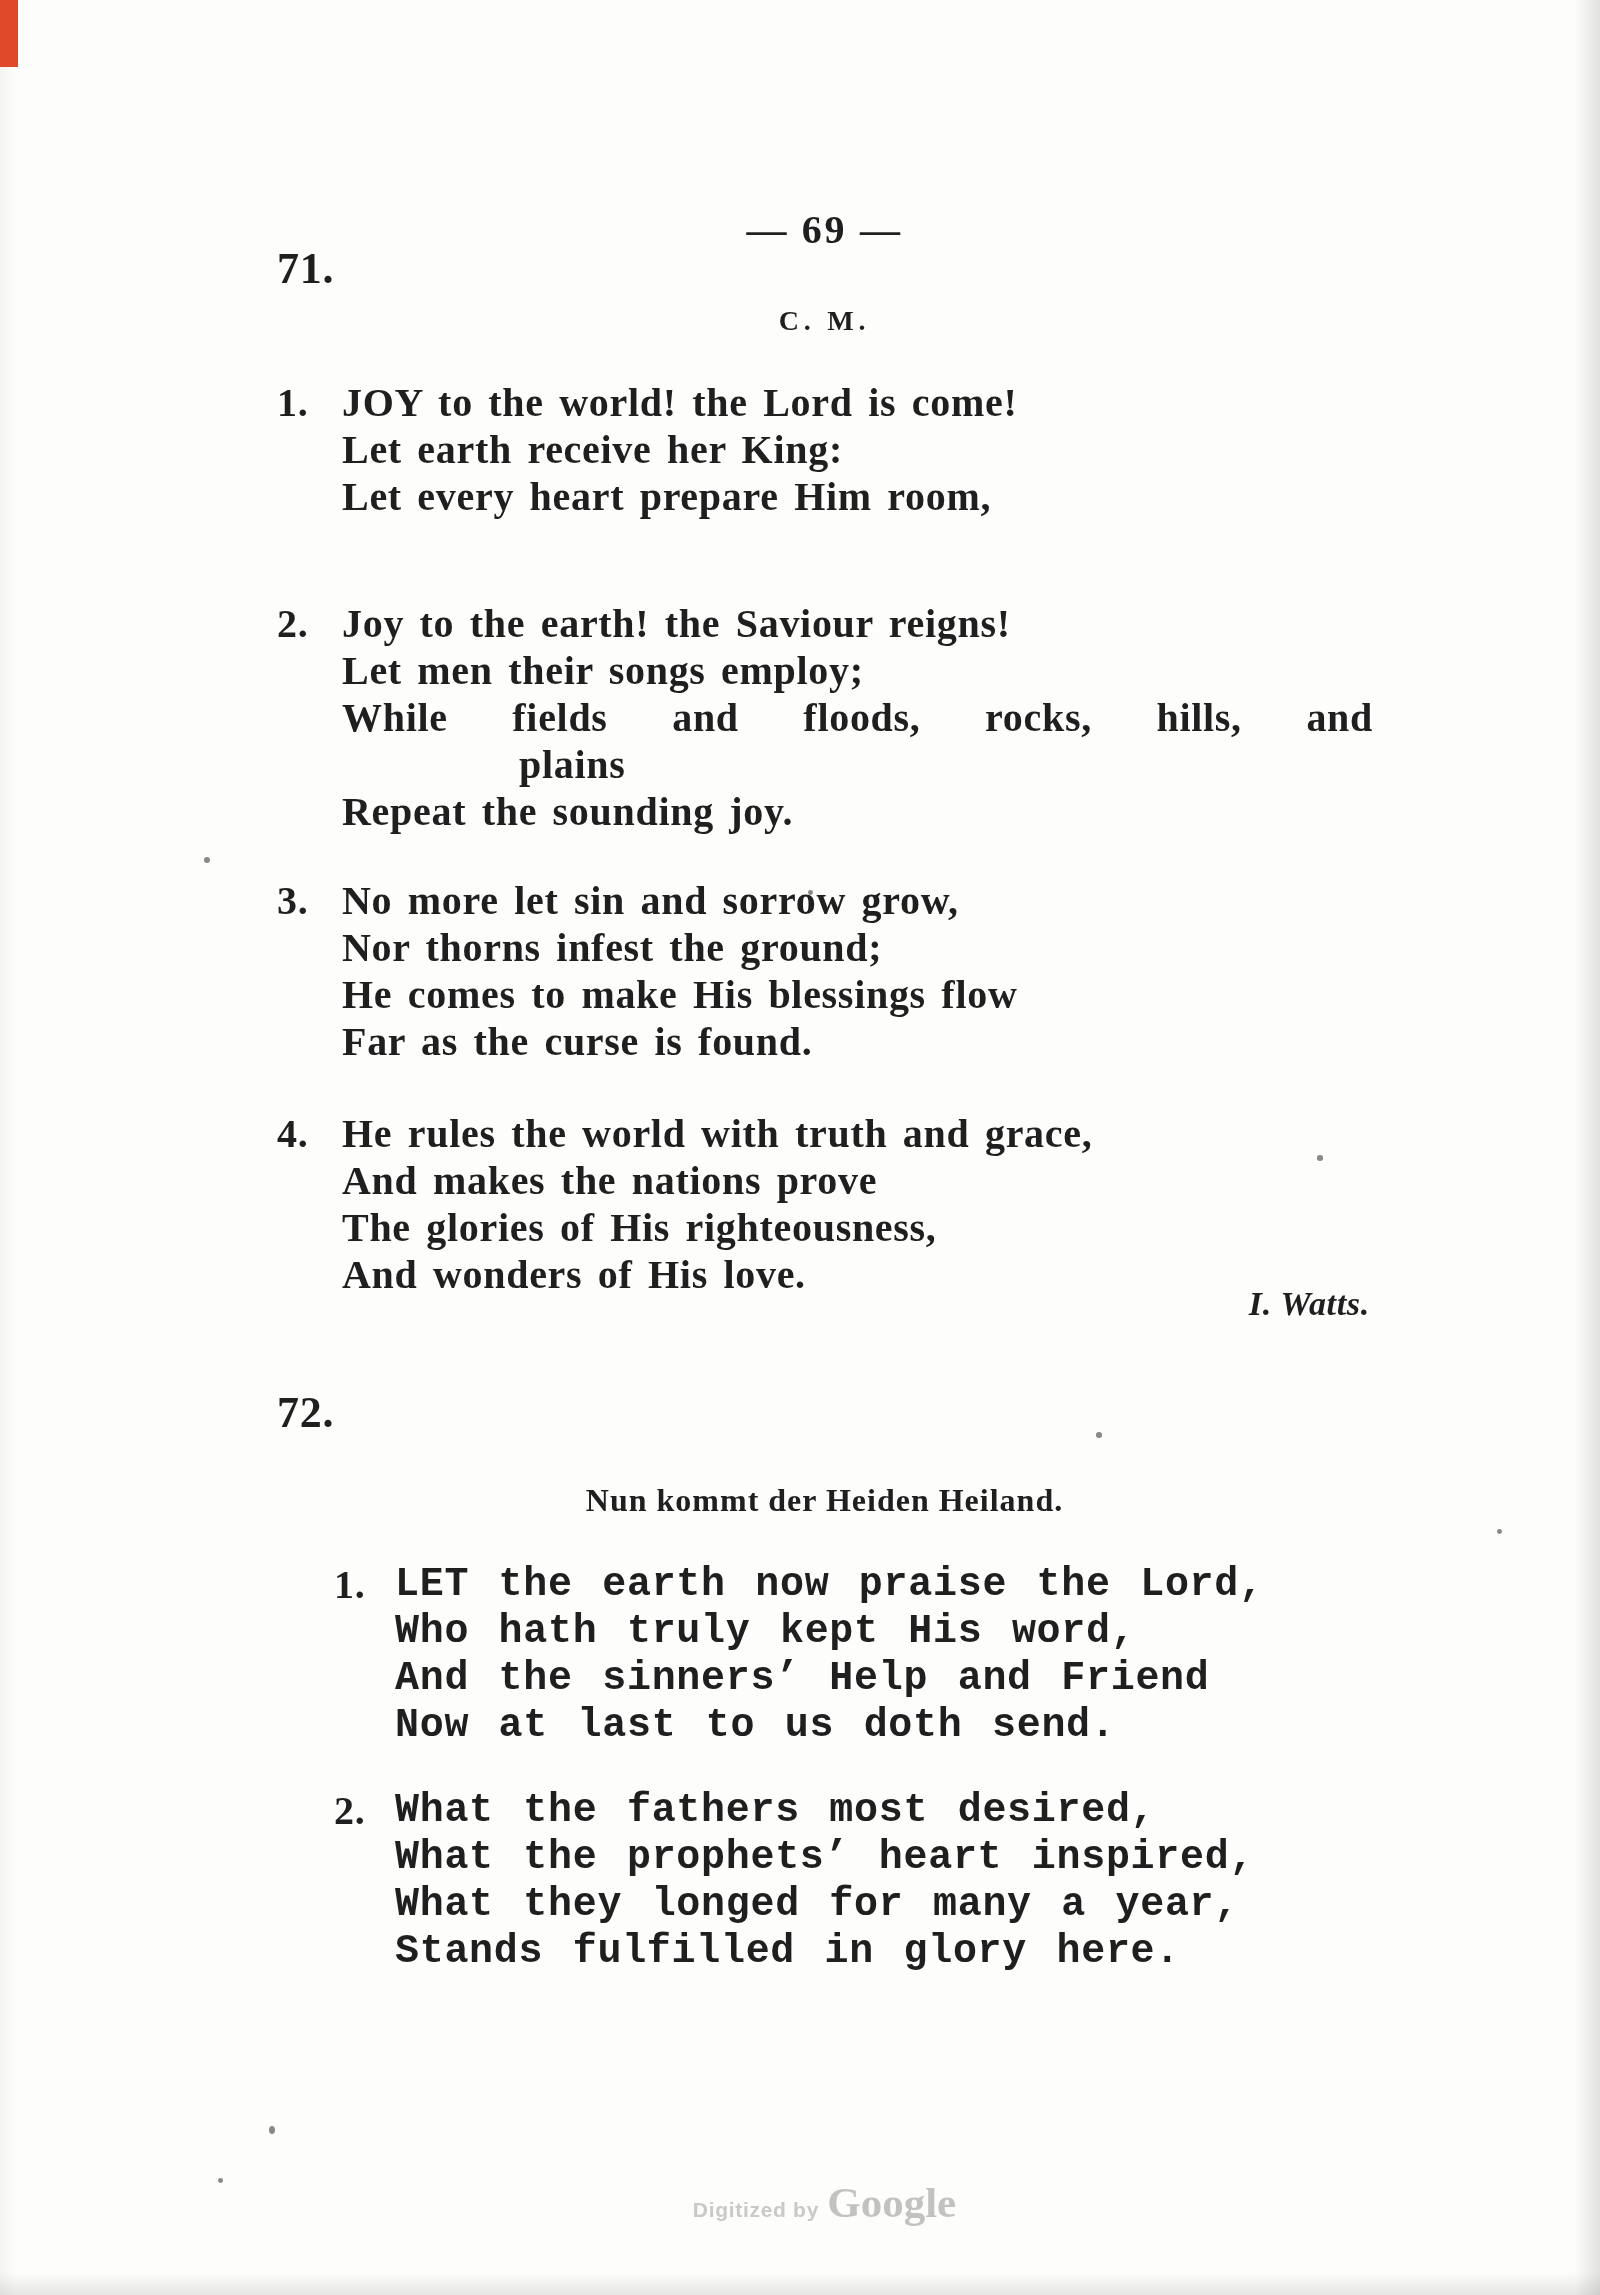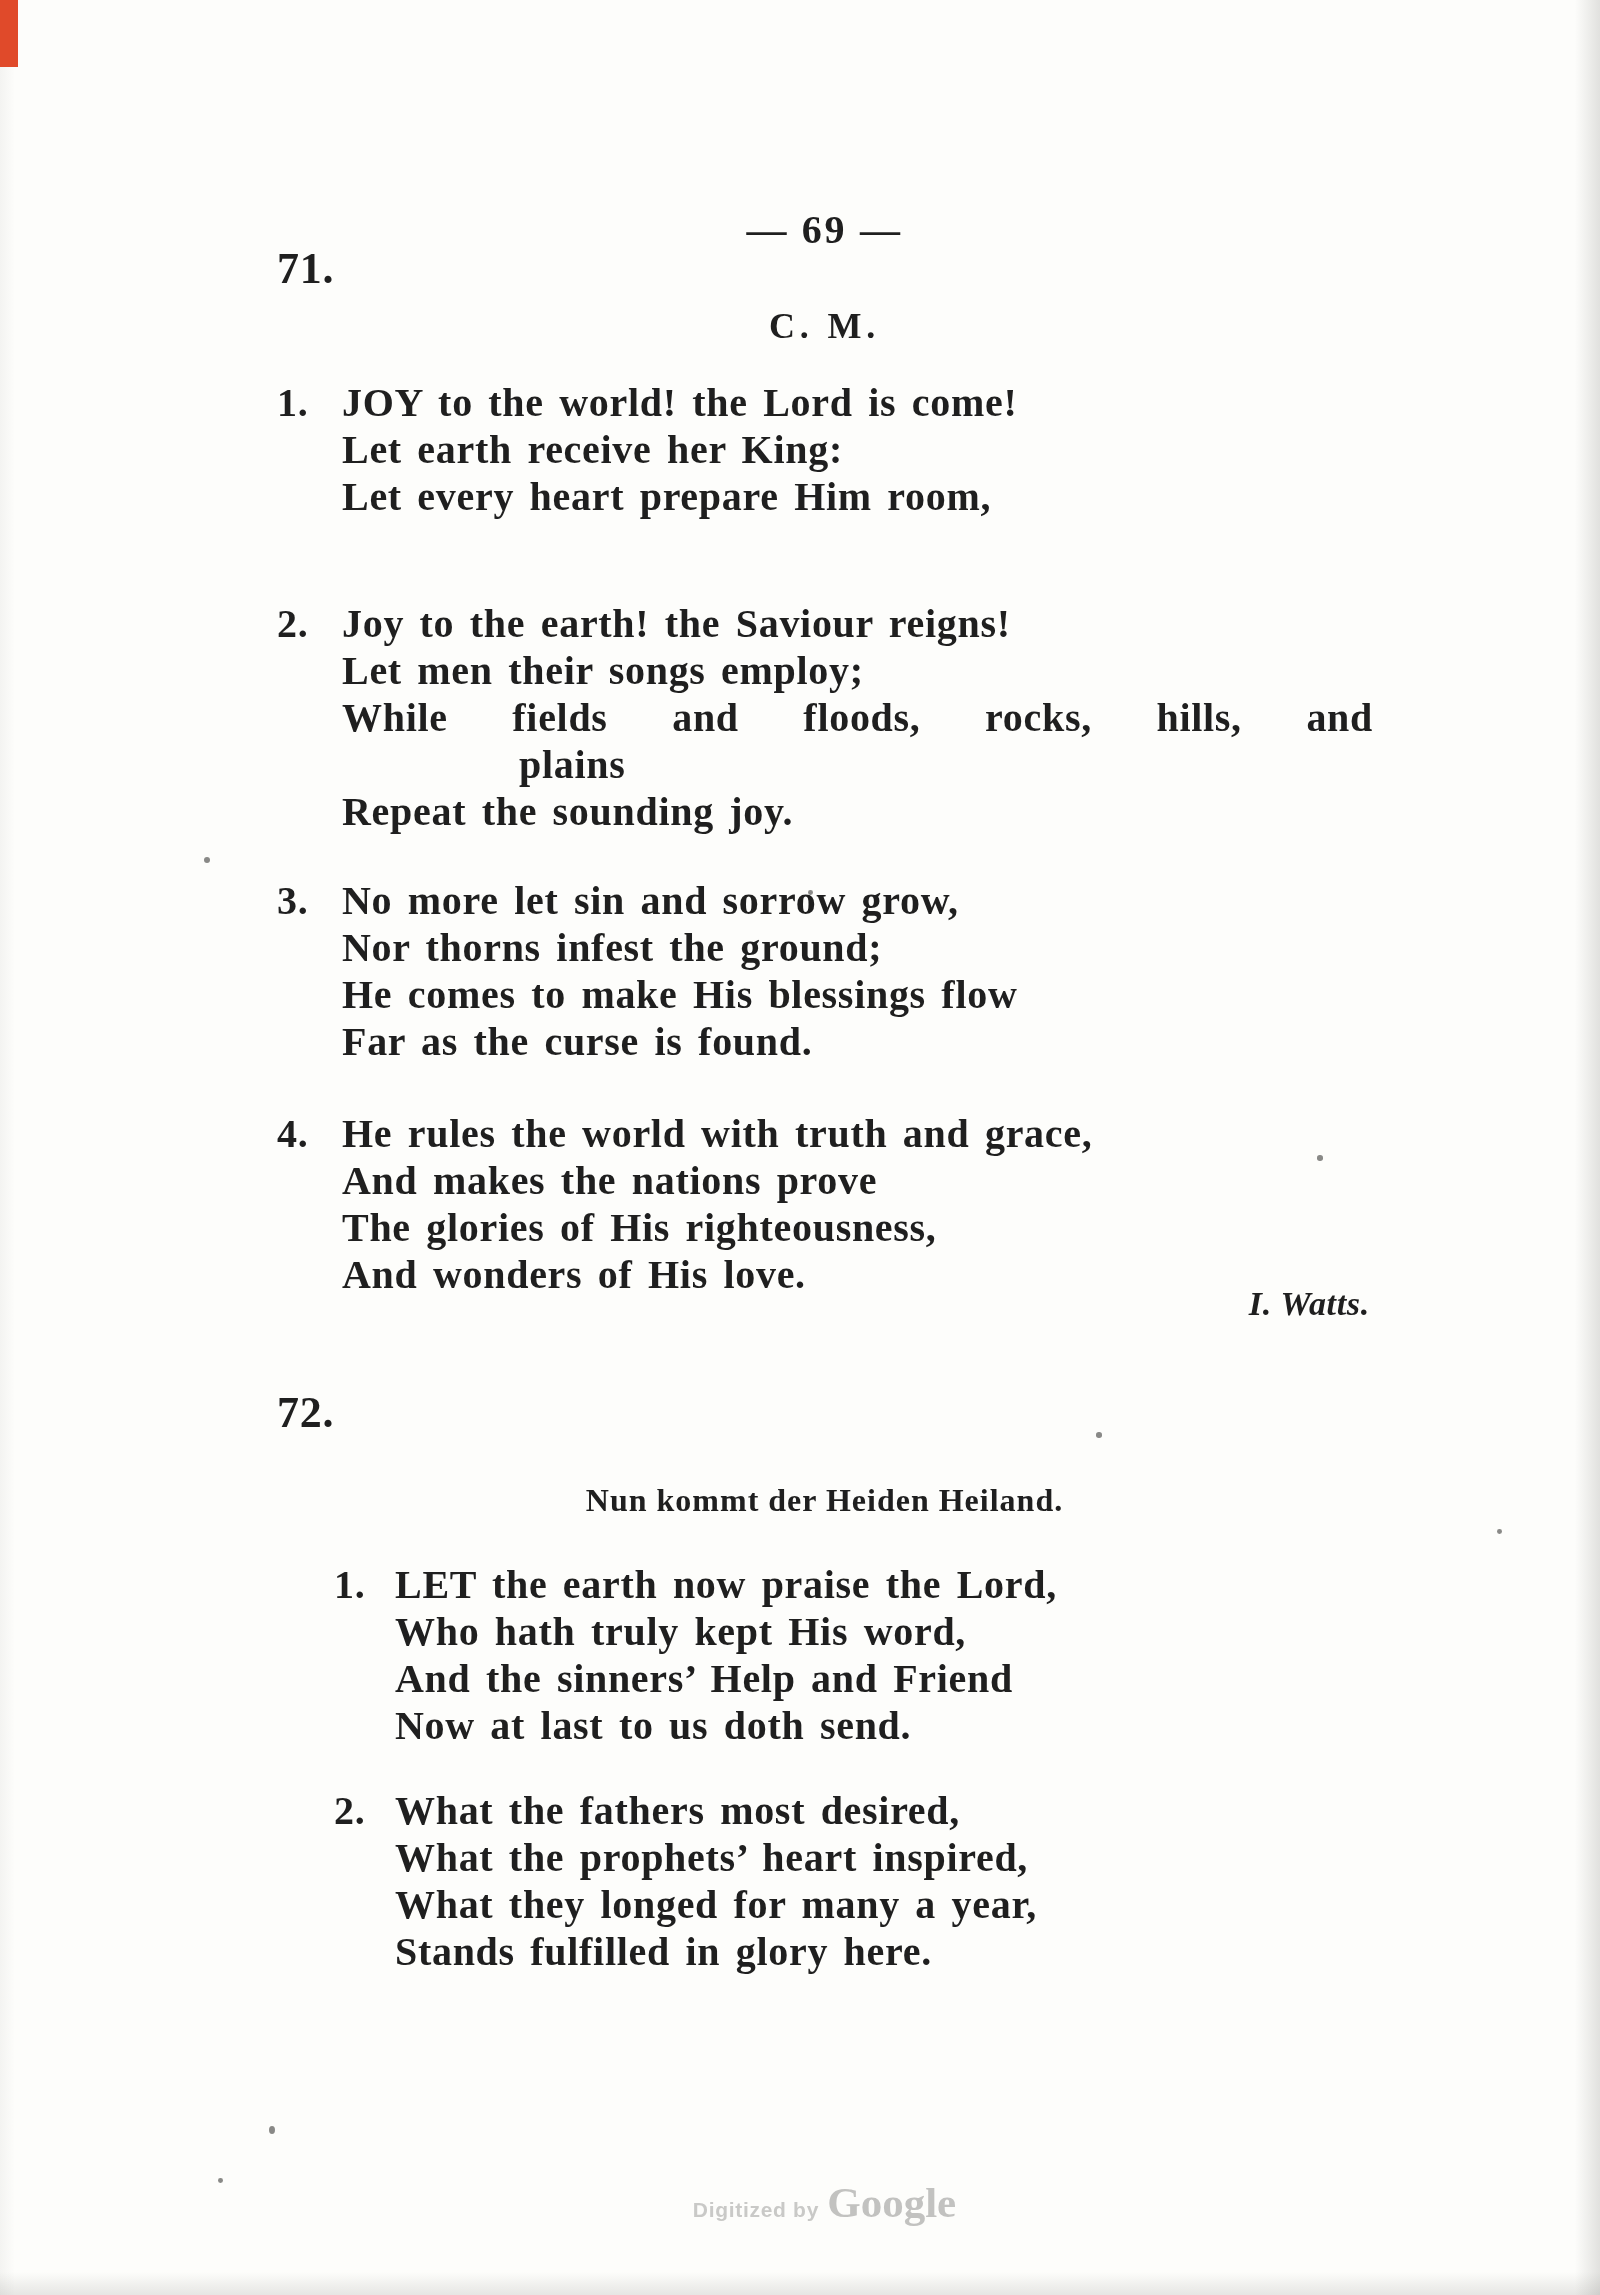--- a/index.html
+++ b/index.html
@@ -44,42 +44,42 @@
   .hymn-number {
     position: absolute;
     left: 277px;
     font-size: 44px;
     letter-spacing: 0.7px;
   }
   .hymn-number.h71 { top: 243px; }
   .hymn-number.h72 { top: 1387px; }
   .meter {
     top: 305px;
-    font-size: 36px;
+    font-size: 28px;
     letter-spacing: 4.8px;
   }
   .hymn-title {
     top: 1482px;
     font-size: 32px;
     letter-spacing: 1px;
   }
   .verse {
     position: absolute;
     display: flex;
     font-size: 40px;
     line-height: 47px;
     letter-spacing: 0.7px;
     word-spacing: 4.8px;
   }
   .verse.h71 { left: 277px; }
   .verse.h72 { left: 334px; }
   .vnum { flex: 0 0 65px; }
   .verse.h72 .vnum { flex: 0 0 61px; }
   .lines { width: 1031px; }
-  .verse.h72 .lines { width: 978px; }
+  .verse.h72 .lines { width: 978px; font-family: Liberation Mono, monospace; }
   .line { white-space: nowrap; }
   .line.justify {
     white-space: normal;
     text-align: justify;
     text-align-last: justify;
   }
   .line.indent { padding-left: 177px; }
   .attribution {
     position: absolute;
     top: 1285px;

